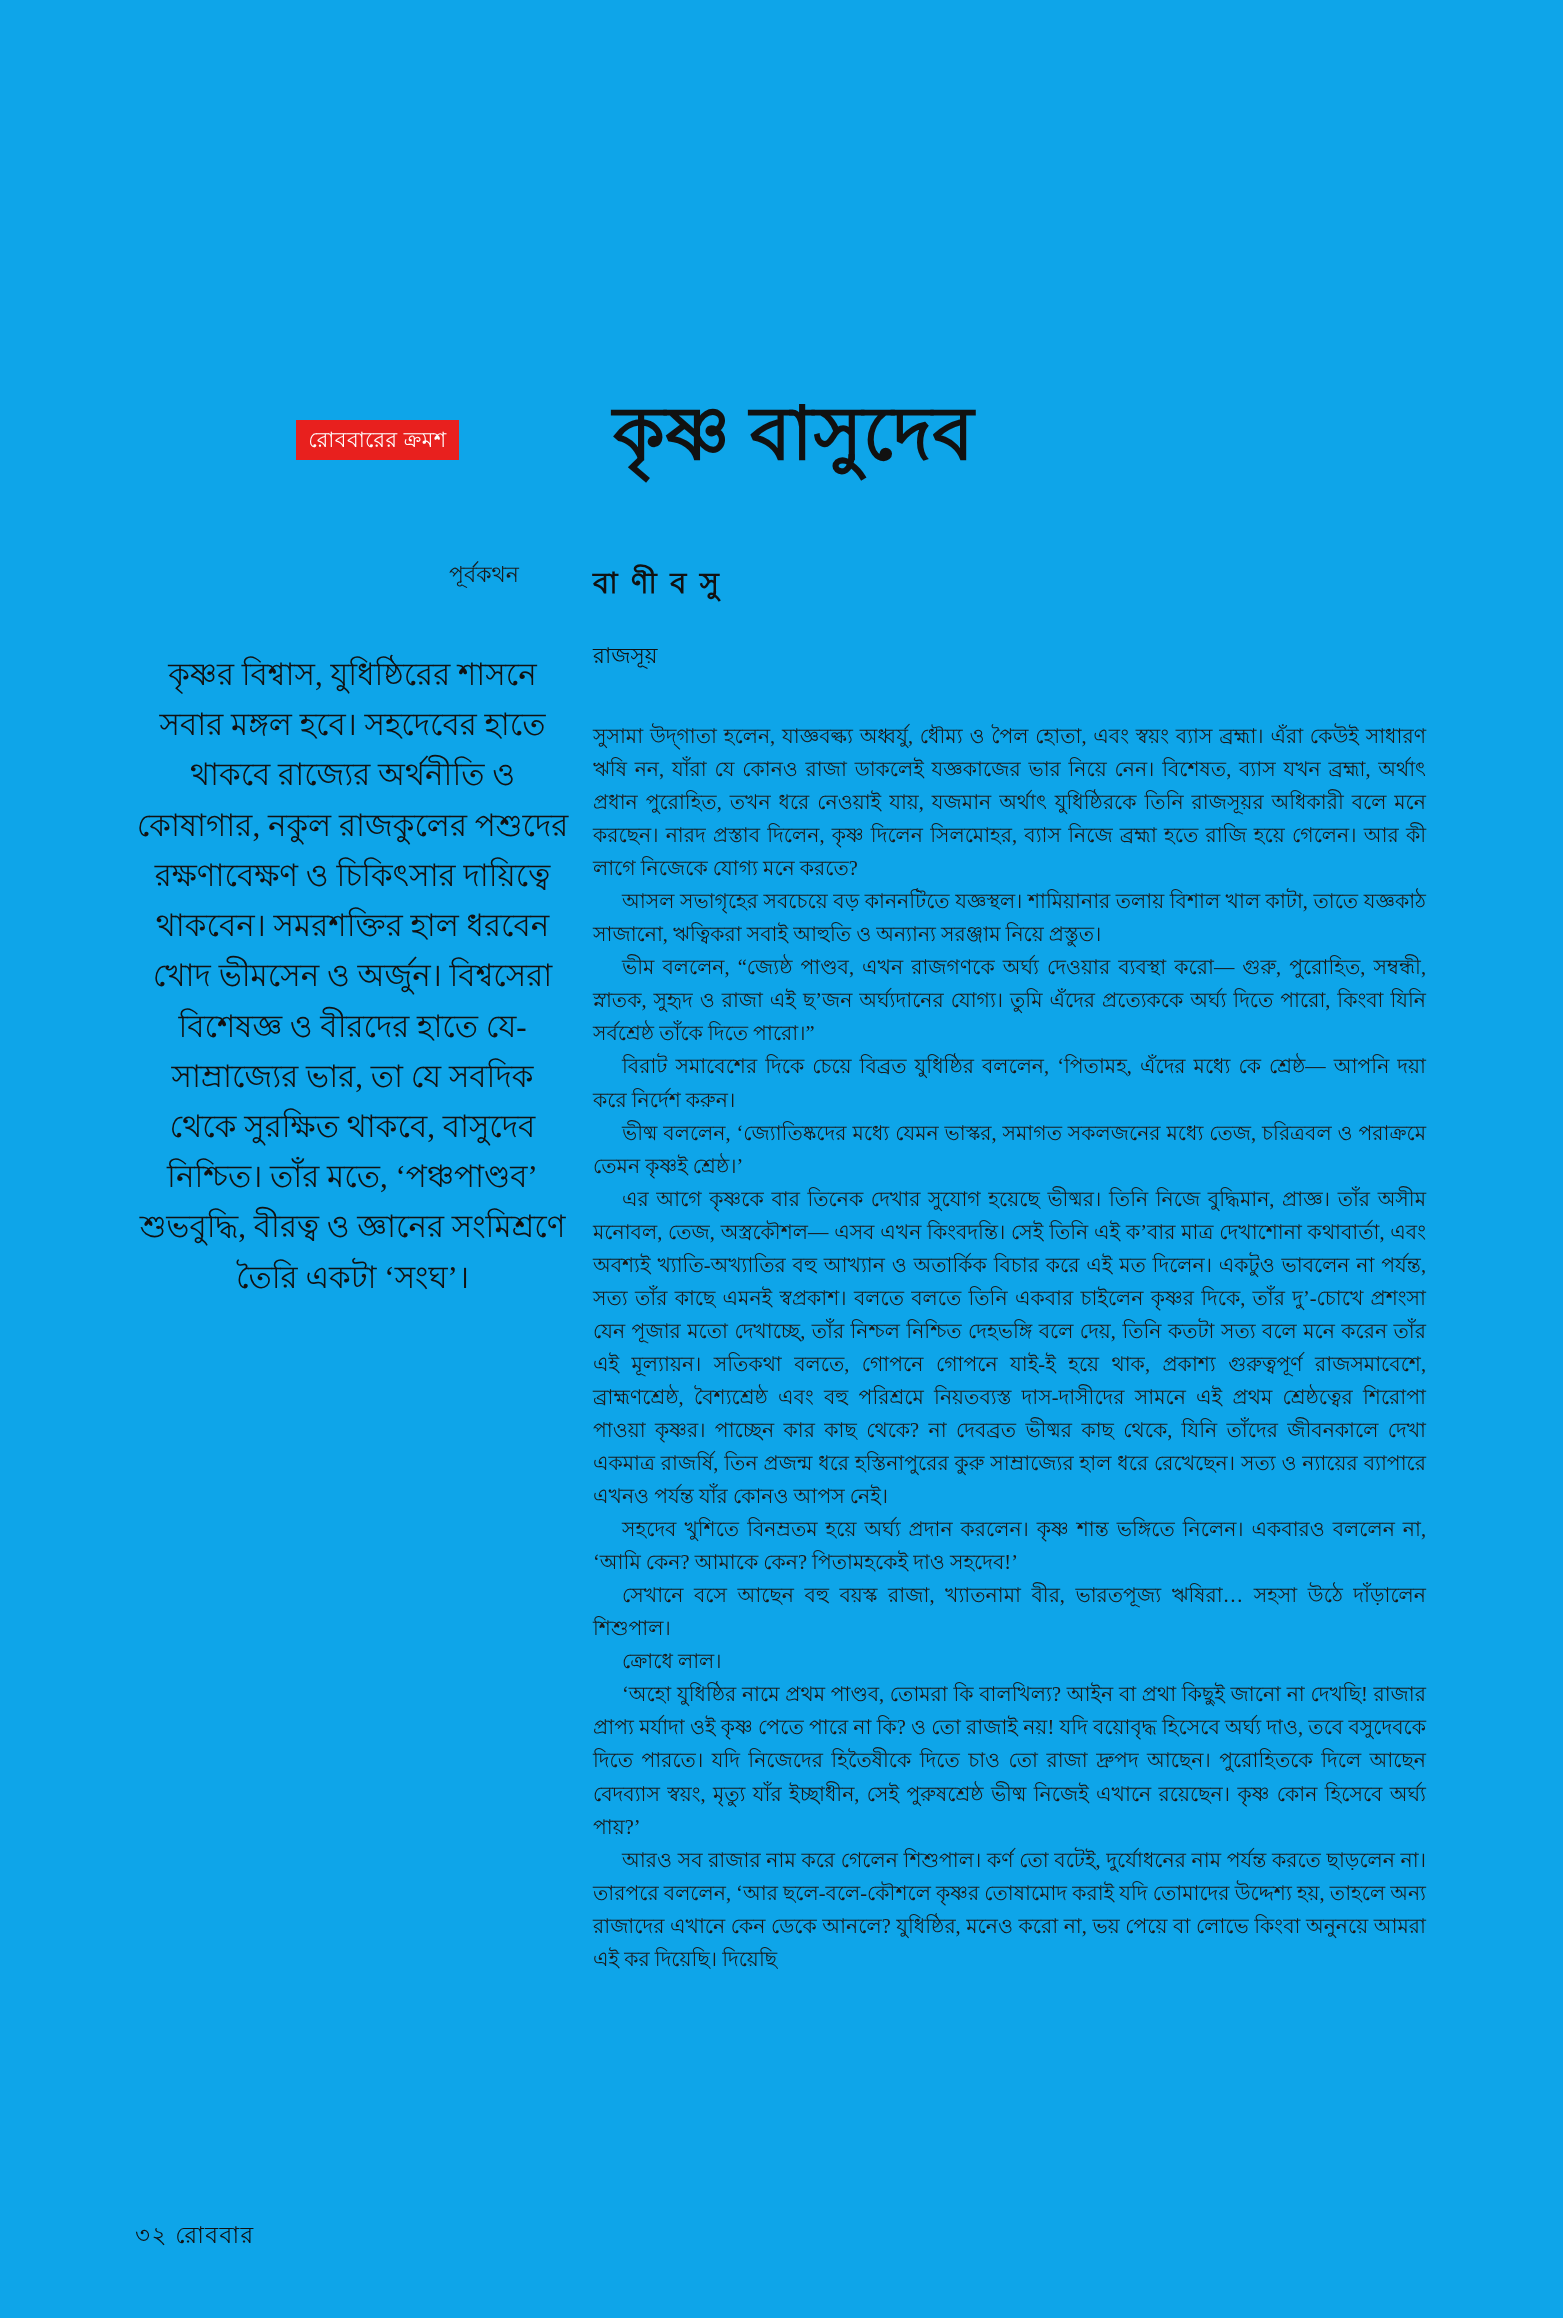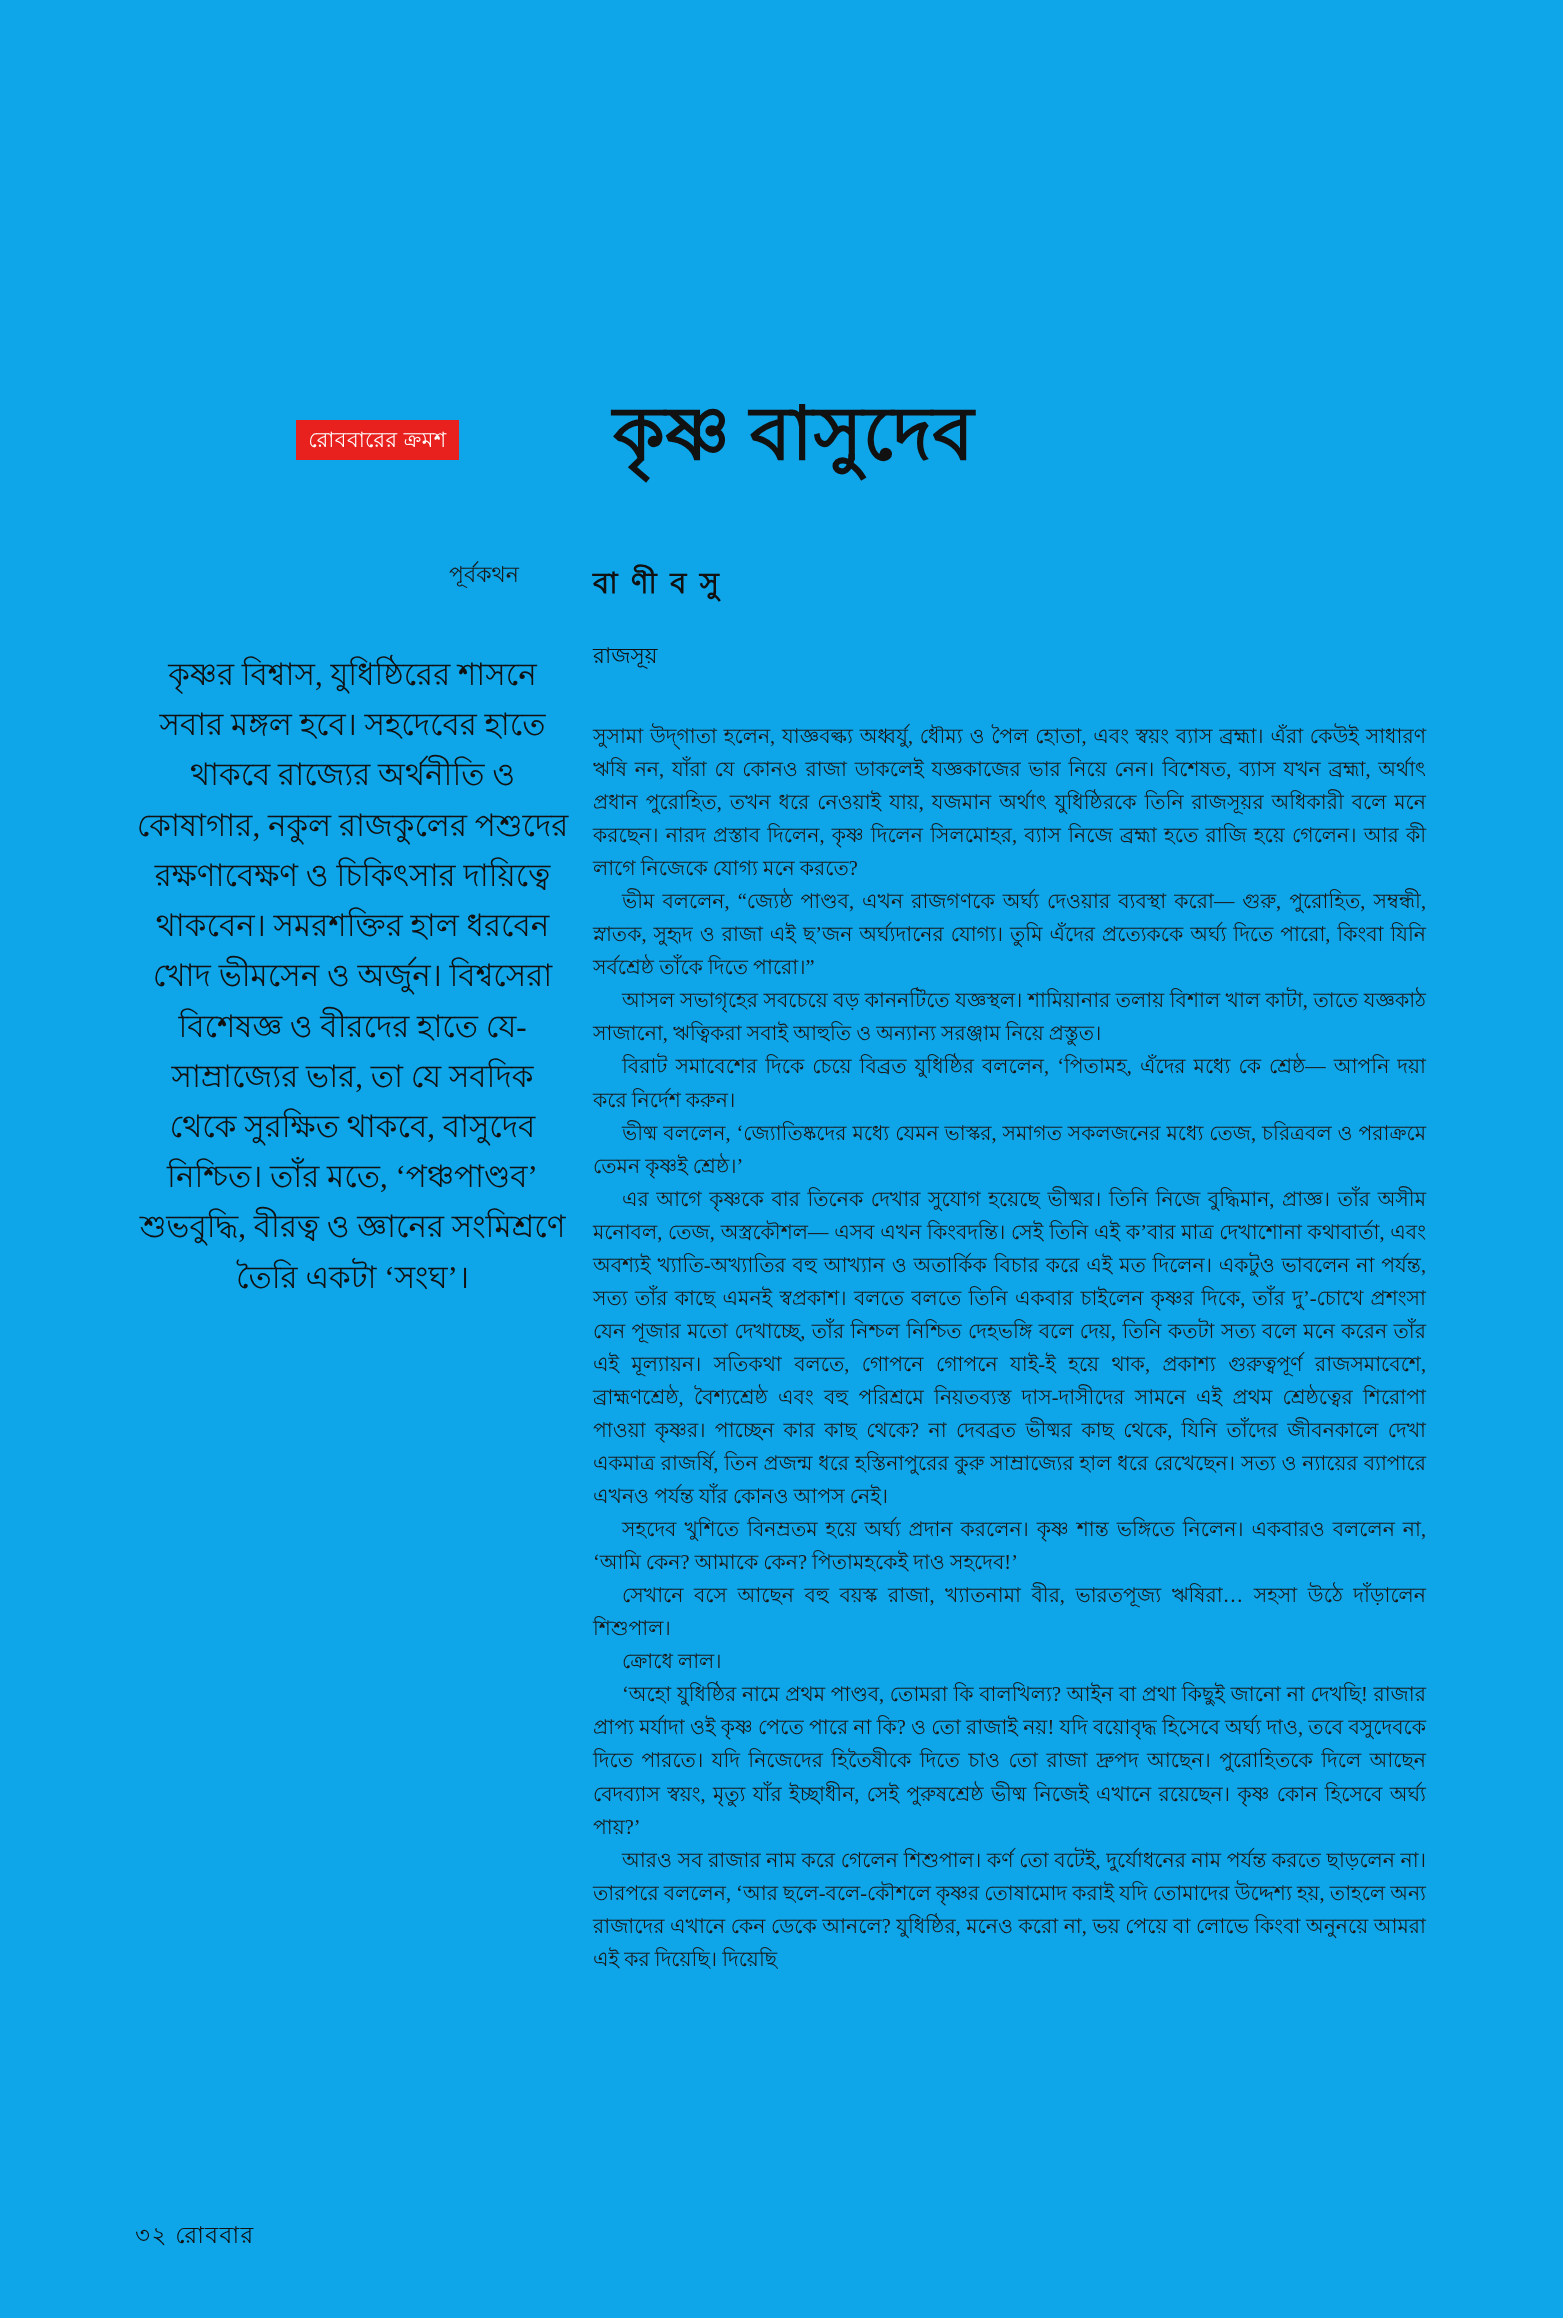--- a/index.html
+++ b/index.html
@@ -135,22 +135,22 @@
   <div class="kicker">পূর্বকথন</div>
 
   <div class="author">বা ণী  ব সু</div>
 
   <div class="pullquote">কৃষ্ণর বিশ্বাস, যুধিষ্ঠিরের শাসনে সবার মঙ্গল হবে। সহদেবের হাতে থাকবে রাজ্যের অর্থনীতি ও কোষাগার, নকুল রাজকুলের পশুদের রক্ষণাবেক্ষণ ও চিকিৎসার দায়িত্বে থাকবেন। সমরশক্তির হাল ধরবেন খোদ ভীমসেন ও অর্জুন। বিশ্বসেরা বিশেষজ্ঞ ও বীরদের হাতে যে-সাম্রাজ্যের ভার, তা যে সবদিক থেকে সুরক্ষিত থাকবে, বাসুদেব নিশ্চিত। তাঁর মতে, ‘পঞ্চপাণ্ডব’ শুভবুদ্ধি, বীরত্ব ও জ্ঞানের সংমিশ্রণে তৈরি একটা ‘সংঘ’।</div>
 
   <div class="section-label">রাজসূয়</div>
 
   <div class="body-col">
     <p class="first">সুসামা উদ্‌গাতা হলেন, যাজ্ঞবল্ক্য অধ্বর্যু, ধৌম্য ও পৈল হোতা, এবং স্বয়ং ব্যাস ব্রহ্মা। এঁরা কেউই সাধারণ ঋষি নন, যাঁরা যে কোনও রাজা ডাকলেই যজ্ঞকাজের ভার নিয়ে নেন। বিশেষত, ব্যাস যখন ব্রহ্মা, অর্থাৎ প্রধান পুরোহিত, তখন ধরে নেওয়াই যায়, যজমান অর্থাৎ যুধিষ্ঠিরকে তিনি রাজসূয়র অধিকারী বলে মনে করছেন। নারদ প্রস্তাব দিলেন, কৃষ্ণ দিলেন সিলমোহর, ব্যাস নিজে ব্রহ্মা হতে রাজি হয়ে গেলেন। আর কী লাগে নিজেকে যোগ্য মনে করতে?</p>
+    <p>আসল সভাগৃহের সবচেয়ে বড় কাননটিতে যজ্ঞস্থল। শামিয়ানার তলায় বিশাল খাল কাটা, তাতে যজ্ঞকাঠ সাজানো, ঋত্বিকরা সবাই আহুতি ও অন্যান্য সরঞ্জাম নিয়ে প্রস্তুত।</p>
     <p>ভীম বললেন, “জ্যেষ্ঠ পাণ্ডব, এখন রাজগণকে অর্ঘ্য দেওয়ার ব্যবস্থা করো— গুরু, পুরোহিত, সম্বন্ধী, স্নাতক, সুহৃদ ও রাজা এই ছ’জন অর্ঘ্যদানের যোগ্য। তুমি এঁদের প্রত্যেককে অর্ঘ্য দিতে পারো, কিংবা যিনি সর্বশ্রেষ্ঠ তাঁকে দিতে পারো।”</p>
-    <p>আসল সভাগৃহের সবচেয়ে বড় কাননটিতে যজ্ঞস্থল। শামিয়ানার তলায় বিশাল খাল কাটা, তাতে যজ্ঞকাঠ সাজানো, ঋত্বিকরা সবাই আহুতি ও অন্যান্য সরঞ্জাম নিয়ে প্রস্তুত।</p>
     <p>বিরাট সমাবেশের দিকে চেয়ে বিব্রত যুধিষ্ঠির বললেন, ‘পিতামহ, এঁদের মধ্যে কে শ্রেষ্ঠ— আপনি দয়া করে নির্দেশ করুন।</p>
     <p>ভীষ্ম বললেন, ‘জ্যোতিষ্কদের মধ্যে যেমন ভাস্কর, সমাগত সকলজনের মধ্যে তেজ, চরিত্রবল ও পরাক্রমে তেমন কৃষ্ণই শ্রেষ্ঠ।’</p>
     <p>এর আগে কৃষ্ণকে বার তিনেক দেখার সুযোগ হয়েছে ভীষ্মর। তিনি নিজে বুদ্ধিমান, প্রাজ্ঞ। তাঁর অসীম মনোবল, তেজ, অস্ত্রকৌশল— এসব এখন কিংবদন্তি। সেই তিনি এই ক’বার মাত্র দেখাশোনা কথাবার্তা, এবং অবশ্যই খ্যাতি-অখ্যাতির বহু আখ্যান ও অতার্কিক বিচার করে এই মত দিলেন। একটুও ভাবলেন না পর্যন্ত, সত্য তাঁর কাছে এমনই স্বপ্রকাশ। বলতে বলতে তিনি একবার চাইলেন কৃষ্ণর দিকে, তাঁর দু’-চোখে প্রশংসা যেন পূজার মতো দেখাচ্ছে, তাঁর নিশ্চল নিশ্চিত দেহভঙ্গি বলে দেয়, তিনি কতটা সত্য বলে মনে করেন তাঁর এই মূল্যায়ন। সতিকথা বলতে, গোপনে গোপনে যাই-ই হয়ে থাক, প্রকাশ্য গুরুত্বপূর্ণ রাজসমাবেশে, ব্রাহ্মণশ্রেষ্ঠ, বৈশ্যশ্রেষ্ঠ এবং বহু পরিশ্রমে নিয়তব্যস্ত দাস-দাসীদের সামনে এই প্রথম শ্রেষ্ঠত্বের শিরোপা পাওয়া কৃষ্ণর। পাচ্ছেন কার কাছ থেকে? না দেবব্রত ভীষ্মর কাছ থেকে, যিনি তাঁদের জীবনকালে দেখা একমাত্র রাজর্ষি, তিন প্রজন্ম ধরে হস্তিনাপুরের কুরু সাম্রাজ্যের হাল ধরে রেখেছেন। সত্য ও ন্যায়ের ব্যাপারে এখনও পর্যন্ত যাঁর কোনও আপস নেই।</p>
     <p>সহদেব খুশিতে বিনম্রতম হয়ে অর্ঘ্য প্রদান করলেন। কৃষ্ণ শান্ত ভঙ্গিতে নিলেন। একবারও বললেন না, ‘আমি কেন? আমাকে কেন? পিতামহকেই দাও সহদেব!’</p>
     <p>সেখানে বসে আছেন বহু বয়স্ক রাজা, খ্যাতনামা বীর, ভারতপূজ্য ঋষিরা… সহসা উঠে দাঁড়ালেন শিশুপাল।</p>
     <p>ক্রোধে লাল।</p>
     <p>‘অহো যুধিষ্ঠির নামে প্রথম পাণ্ডব, তোমরা কি বালখিল্য? আইন বা প্রথা কিছুই জানো না দেখছি! রাজার প্রাপ্য মর্যাদা ওই কৃষ্ণ পেতে পারে না কি? ও তো রাজাই নয়! যদি বয়োবৃদ্ধ হিসেবে অর্ঘ্য দাও, তবে বসুদেবকে দিতে পারতে। যদি নিজেদের হিতৈষীকে দিতে চাও তো রাজা দ্রুপদ আছেন। পুরোহিতকে দিলে আছেন বেদব্যাস স্বয়ং, মৃত্যু যাঁর ইচ্ছাধীন, সেই পুরুষশ্রেষ্ঠ ভীষ্ম নিজেই এখানে রয়েছেন। কৃষ্ণ কোন হিসেবে অর্ঘ্য পায়?’</p>
     <p>আরও সব রাজার নাম করে গেলেন শিশুপাল। কর্ণ তো বটেই, দুর্যোধনের নাম পর্যন্ত করতে ছাড়লেন না। তারপরে বললেন, ‘আর ছলে-বলে-কৌশলে কৃষ্ণর তোষামোদ করাই যদি তোমাদের উদ্দেশ্য হয়, তাহলে অন্য রাজাদের এখানে কেন ডেকে আনলে? যুধিষ্ঠির, মনেও করো না, ভয় পেয়ে বা লোভে কিংবা অনুনয়ে আমরা এই কর দিয়েছি। দিয়েছি</p>
   </div>
 

